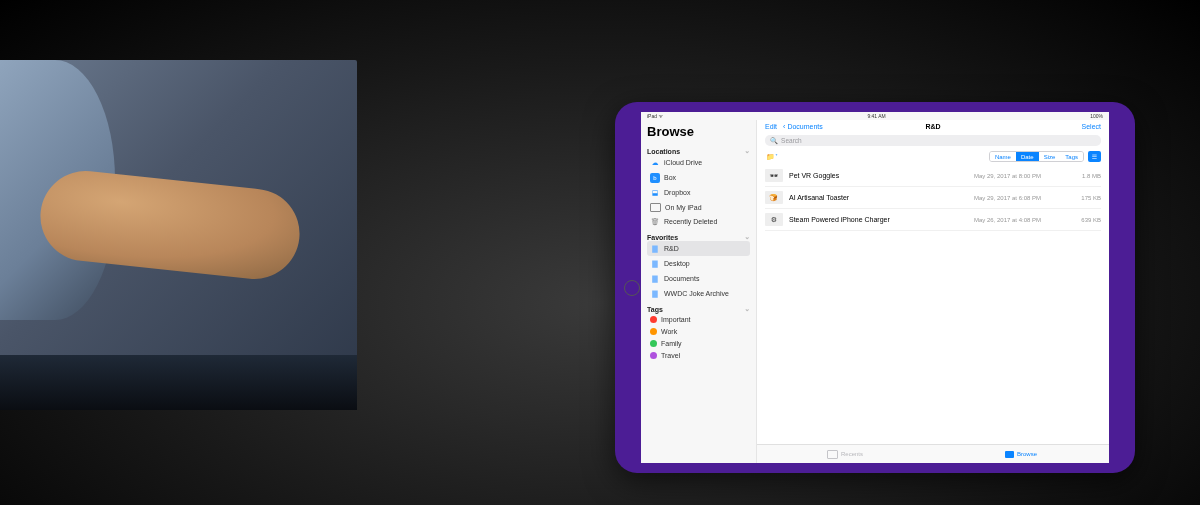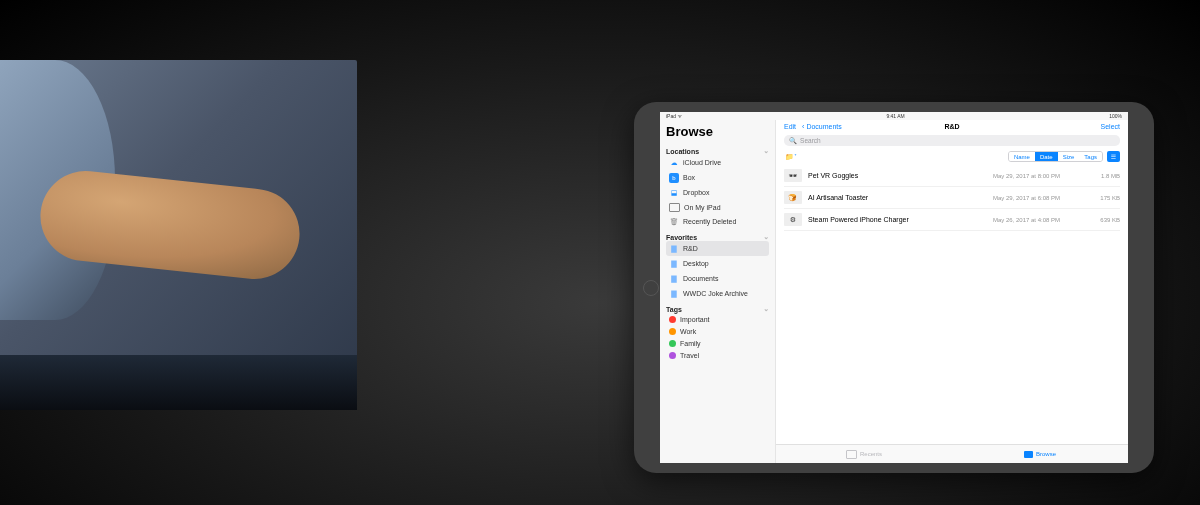--- a/index.html
+++ b/index.html
@@ -1,20 +1,20 @@
 <!DOCTYPE html>
 <html><head>
 <meta charset="utf-8">
 <style>
 html,body{margin:0;padding:0;width:1200px;height:505px;overflow:hidden;font-family:-apple-system,Helvetica,Arial,sans-serif;background:radial-gradient(ellipse at 50% 60%,#3a3a3a 0%,#1a1a1a 55%,#000 100%);}
 .photo{position:absolute;left:0;top:60px;width:357px;height:350px;background:linear-gradient(135deg,#6b7a8f 0%,#4a5568 40%,#2d3748 100%);border-radius:2px;}
 .photo .shirt{position:absolute;left:0;top:0;width:115px;height:260px;background:linear-gradient(135deg,#8fa4bc 0%,#6b7f98 60%,#3d4a5c 100%);border-radius:0 60px 60px 0/0 120px 120px 0;}
 .photo .arm{position:absolute;left:40px;top:120px;width:260px;height:90px;background:radial-gradient(ellipse at 30% 30%,#d4a574 0%,#b8865a 60%,#8a6642 100%);border-radius:50px;transform:rotate(6deg);}
 .photo .table{position:absolute;left:0;bottom:0;width:357px;height:55px;background:linear-gradient(180deg,#1f2937 0%,#0a0d12 100%);}
-.ipad{position:absolute;left:634px;top:102px;width:520px;height:371px;background:#404040;border-radius:22px;padding:10px 26px;box-sizing:border-box;box-shadow:0 8px 30px rgba(0,0,0,.6);}
+.ipad{position:absolute;left:615px;top:102px;width:520px;height:371px;background:#4c1d95;border-radius:22px;padding:10px 26px;box-sizing:border-box;box-shadow:0 8px 30px rgba(0,0,0,.6);}
 .home-btn{position:absolute;left:9px;top:50%;transform:translateY(-50%);width:14px;height:14px;border:1px solid #555;border-radius:50%;}
 .screen{width:100%;height:100%;background:#f7f7f7;display:flex;flex-direction:column;font-size:7px;color:#333;}
 .status-bar{height:8px;display:flex;justify-content:space-between;align-items:center;padding:0 6px;font-size:5px;color:#333;background:#f7f7f7;}
 .app{flex:1;display:flex;min-height:0;}
 .sidebar{width:115px;background:#f7f7f7;display:flex;flex-direction:column;padding:2px 6px 0 6px;box-sizing:border-box;overflow:hidden;}
 .sidebar h1{font-size:13px;font-weight:700;margin:2px 0 4px 0;color:#000;}
 .sec-header{display:flex;justify-content:space-between;align-items:center;font-size:7px;font-weight:600;color:#222;margin-top:4px;}
 .sec-header .chev{color:#bbb;font-size:7px;}
 .sb-item{display:flex;align-items:center;gap:4px;padding:2.5px 3px;border-radius:3px;color:#333;}
 .sb-item.sel{background:#e4e4e6;}

